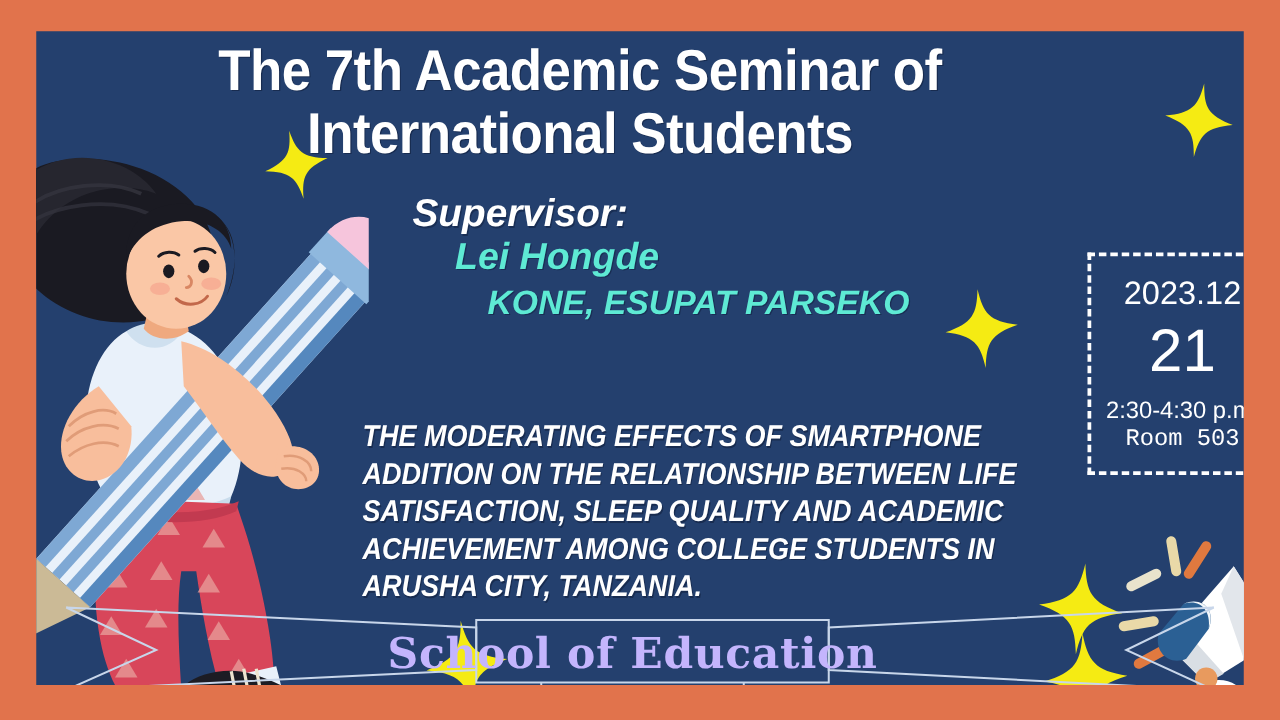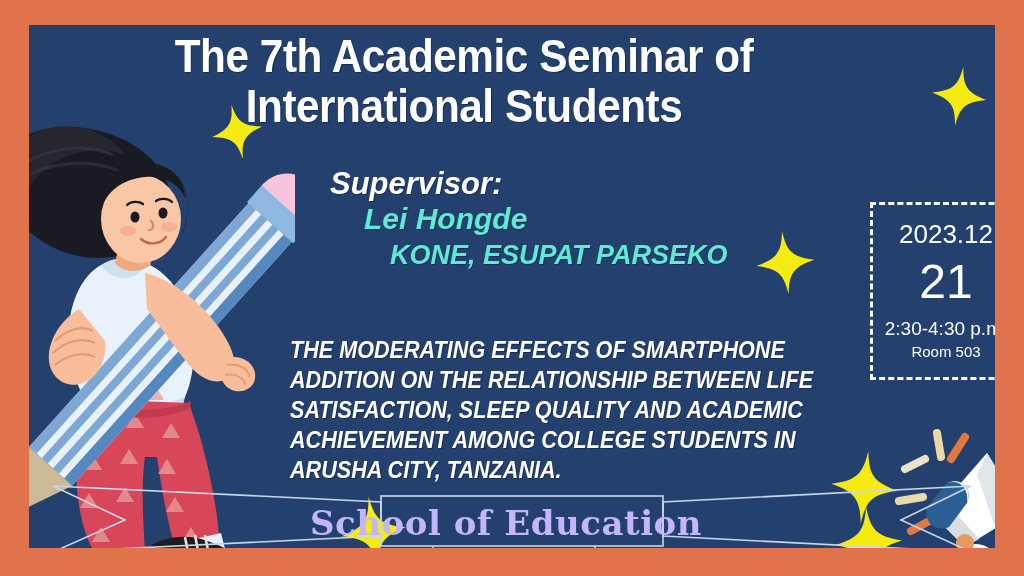--- a/index.html
+++ b/index.html
@@ -37,21 +37,21 @@
     letter-spacing:-0.5px;
     color:#ffffff;
     transform:scaleX(0.92);
     transform-origin:center;
     text-shadow:1px 1px 0 rgba(10,20,45,.45);
     white-space:nowrap;
   }
 
   
   #people{
-    position:absolute;left:301px;top:141px;width:560px;
+    position:absolute;left:301px;top:128px;width:560px;
     z-index:6;
   }
   .role{
     font-family:"Liberation Sans",sans-serif;
     font-weight:bold;font-style:italic;
     font-size:31px;line-height:35px;
     color:#ffffff;
     text-shadow:1px 1px 0 rgba(10,20,45,.4);
     white-space:nowrap;
   }
@@ -90,21 +90,21 @@
     border:3px dashed #ffffff;
     z-index:7;
     display:flex;flex-direction:column;
     align-items:center;justify-content:center;
     color:#ffffff;
     text-align:center;
   }
   #date-ym{font-size:26px;line-height:30px;font-weight:normal;}
   #date-day{font-size:48px;line-height:62px;font-weight:normal;margin:2px 0 4px;}
   #date-time{font-size:19px;line-height:23px;}
-  #date-room{font-size:15px;line-height:23px;}
+  #date-room{font-size:19px;line-height:23px;font-family:Liberation Mono, monospace;}
 
   
   #ribbon{
     position:absolute;left:0;top:443px;width:966px;height:90px;
     z-index:5;
     pointer-events:none;
   }
   #ribbon-label{
     position:absolute;
     left:337px;top:476px;

